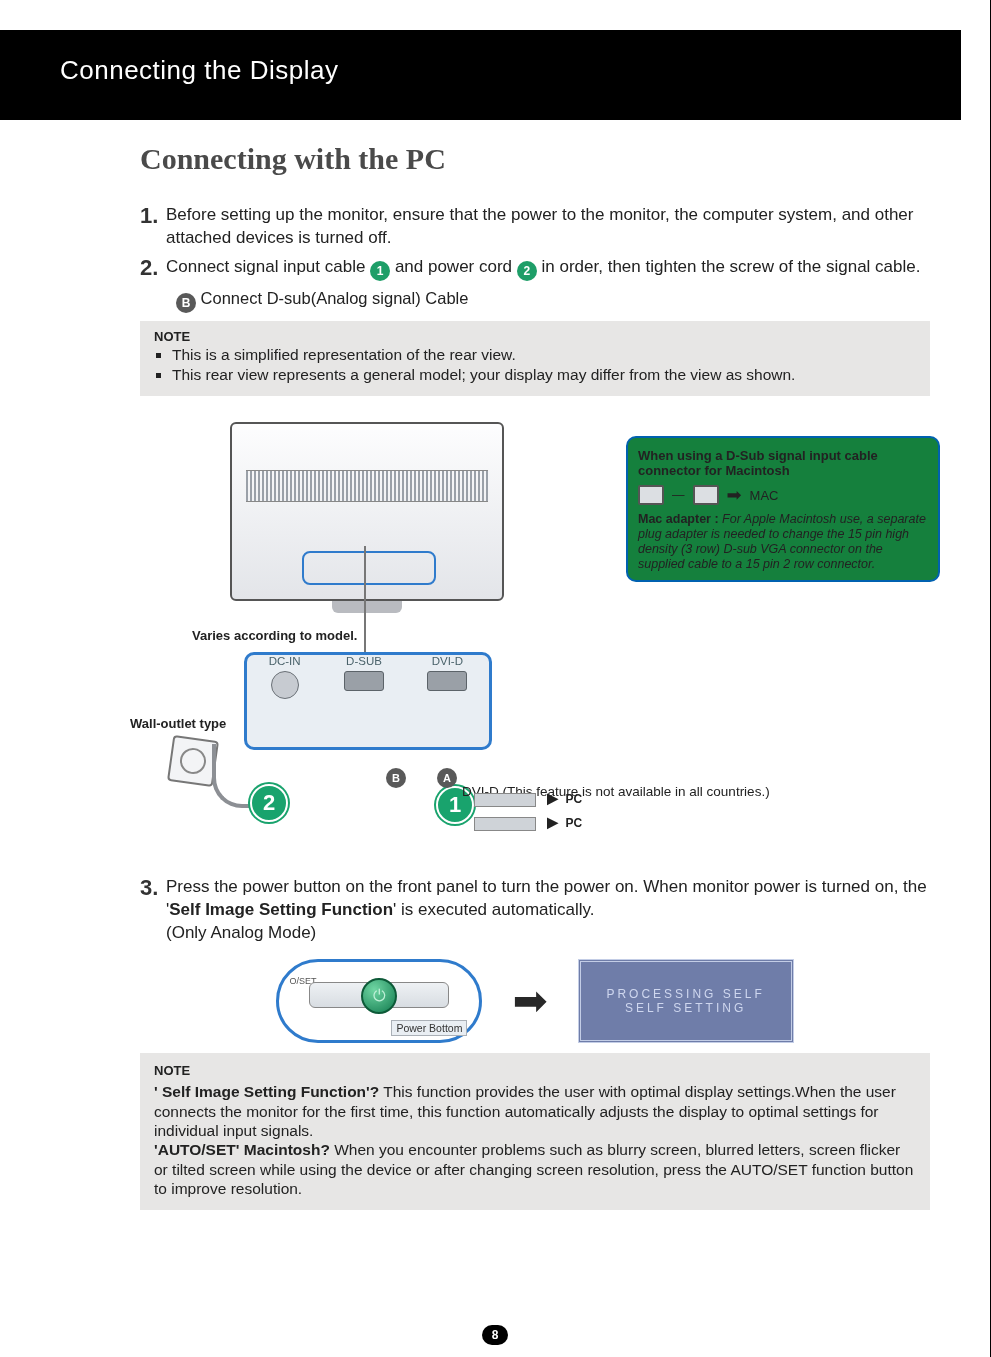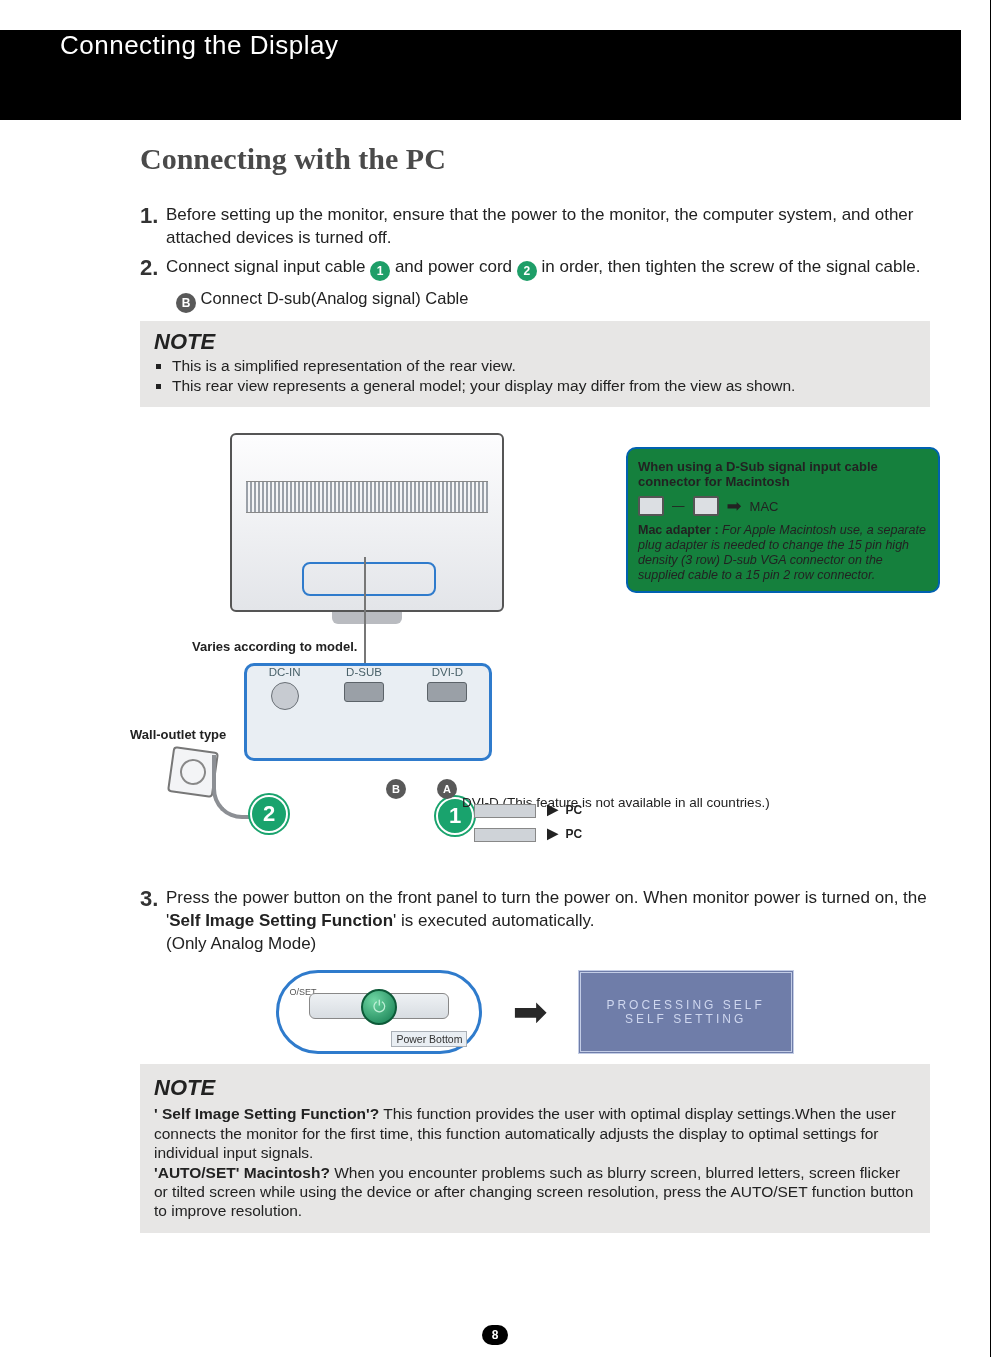--- a/index.html
+++ b/index.html
@@ -13,21 +13,21 @@
     height: 1357px;
     box-sizing: border-box;
     padding: 30px 60px 20px 30px;
     position: relative;
     border-right: 1px solid #000;
   }
   .topbar {
     background: #000;
     height: 80px;
     display: flex;
-    align-items: flex-start;
+    align-items: center;
     padding: 0 0 10px 60px;
     margin: 0 -31px 22px -30px;
   }
   .topbar-title {
     color: #fff;
     font-size: 26px;
     letter-spacing: 0.5px;
   }
   .content {
     padding: 0 0 17px 110px;
@@ -80,23 +80,22 @@
     margin-bottom: 4px;
   }
   .note-box {
     background: #e7e6e5;
     padding: 8px 14px 10px;
     margin: 8px 0 0 0;
     font-size: 15.5px;
   }
   .note-title {
     font-weight: bold;
-    font-size: 22px;
+    font-size: 13px;
     margin-bottom: 2px;
-    font-style: italic;
   }
   .note-box ul {
     margin: 0;
     padding-left: 18px;
   }
   .note-box li {
     margin-bottom: 2px;
     list-style: square;
   }
 

